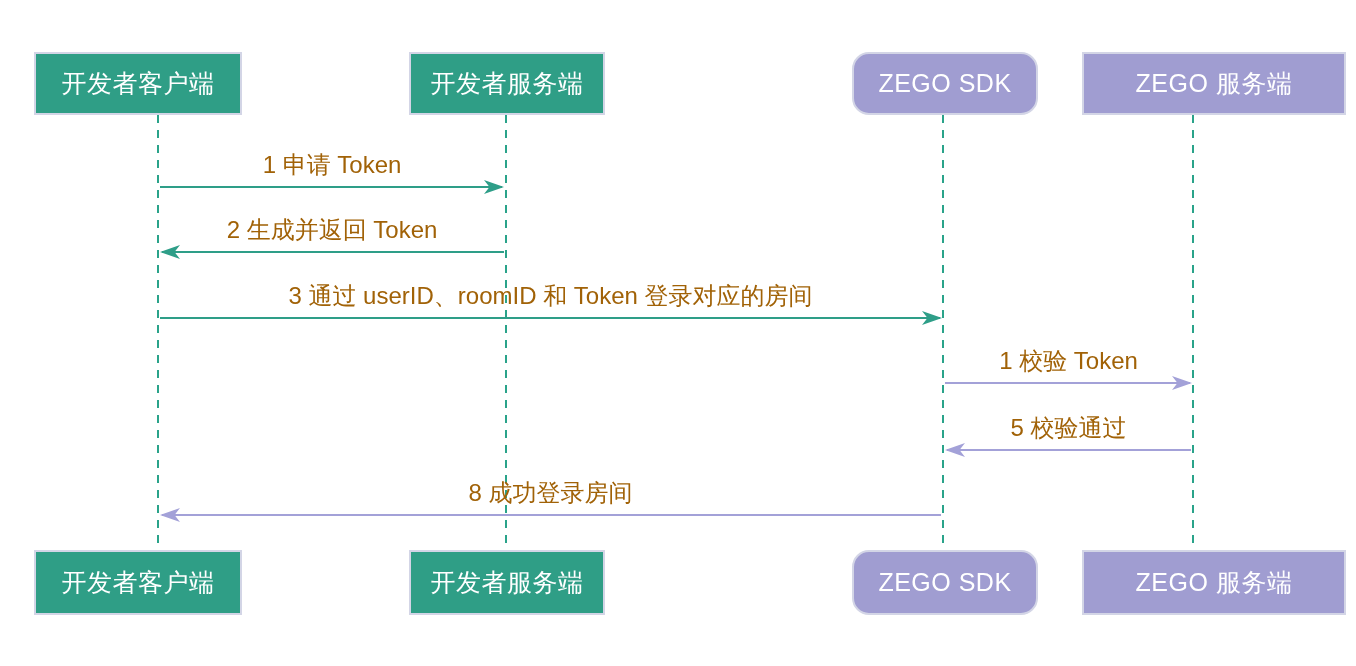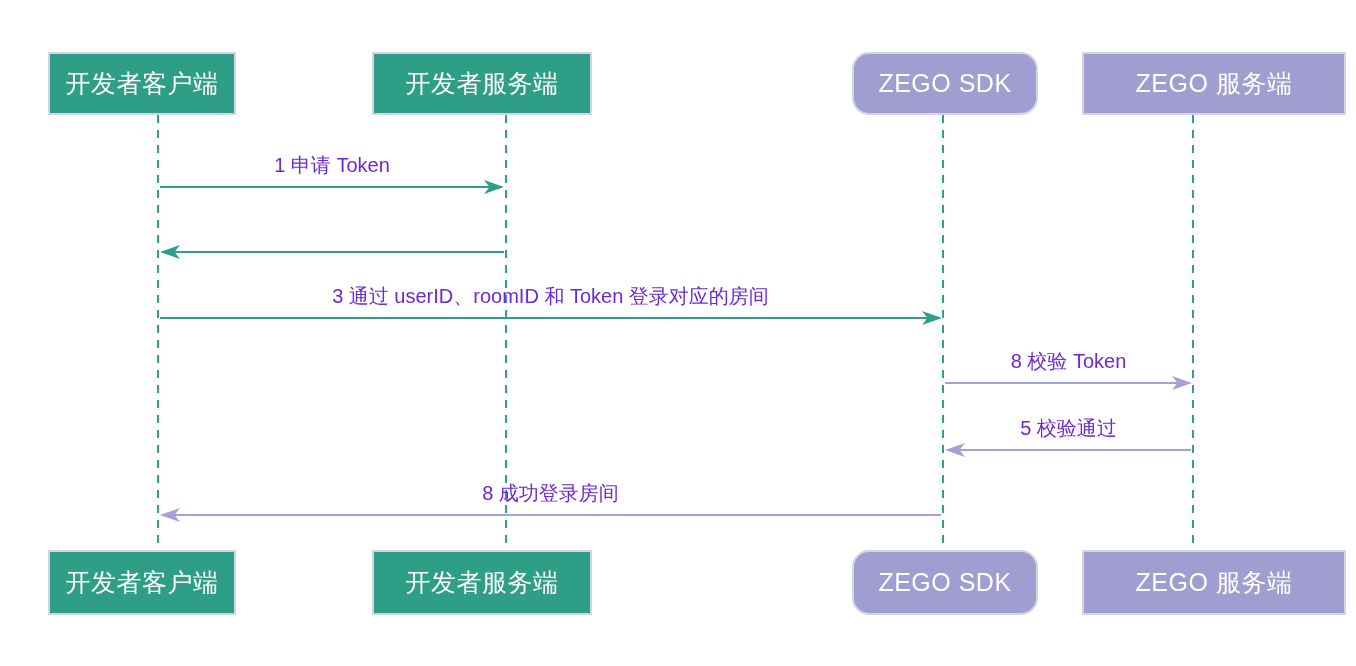--- a/index.html
+++ b/index.html
@@ -24,30 +24,30 @@
     justify-content: center;
     color: #ffffff;
     font-size: 25px;
     letter-spacing: 0.5px;
     border: 2px solid #d3d5e6;
     white-space: nowrap;
     z-index: 2;
   }
   .actor-top    { top: 52px;  height: 63px; }
   .actor-bottom { top: 550px; height: 65px; }
-  .a1 { left: 48px;   width: 188px; }
-  .a2 { left: 372px;  width: 220px; }
+  .a1 { left: 34px;   width: 208px; }
+  .a2 { left: 409px;  width: 196px; }
   .a3 { left: 852px;  width: 186px; border-radius: 17px; }
   .a4 { left: 1082px; width: 264px; }
   .msg {
     position: absolute;
     height: 32px;
     line-height: 32px;
-    font-size: 20px;
-    color: #6d28d9;
+    font-size: 24px;
+    color: #a16207;
     text-align: center;
     white-space: nowrap;
     z-index: 1;
   }
   .m1 { left: 158px; width: 348px; top: 149px; }
   .m2 { left: 158px; width: 348px; top: 214px; }
   .m3 { left: 158px; width: 785px; top: 280px; text-align: center; }
   .m4 { left: 943px; width: 251px; top: 345px; }
   .m5 { left: 943px; width: 251px; top: 412px; text-align: center; }
   .m6 { left: 158px; width: 785px; top: 477px; }
@@ -84,18 +84,19 @@
   <div class="actor actor-top a2" style="background: rgb(47, 158, 134);">开发者服务端</div>
   <div class="actor actor-top a3" style="background: rgb(160, 157, 209);">ZEGO SDK</div>
   <div class="actor actor-top a4" style="background: rgb(160, 157, 209);">ZEGO 服务端</div>
 
   <div class="actor actor-bottom a1" style="background: rgb(47, 158, 134);">开发者客户端</div>
   <div class="actor actor-bottom a2" style="background: rgb(47, 158, 134);">开发者服务端</div>
   <div class="actor actor-bottom a3" style="background: rgb(160, 157, 209);">ZEGO SDK</div>
   <div class="actor actor-bottom a4" style="background: rgb(160, 157, 209);">ZEGO 服务端</div>
 
   <div class="msg m1">1 申请 Token</div>
+  <div class="msg m2">2 生成并返回 Token</div>
   <div class="msg m3">3 通过 userID、roomID 和 Token 登录对应的房间</div>
-  <div class="msg m4">8 校验 Token</div>
+  <div class="msg m4">1 校验 Token</div>
   <div class="msg m5">5 校验通过</div>
   <div class="msg m6">8 成功登录房间</div>
 
 </div>
 
 </body></html>

